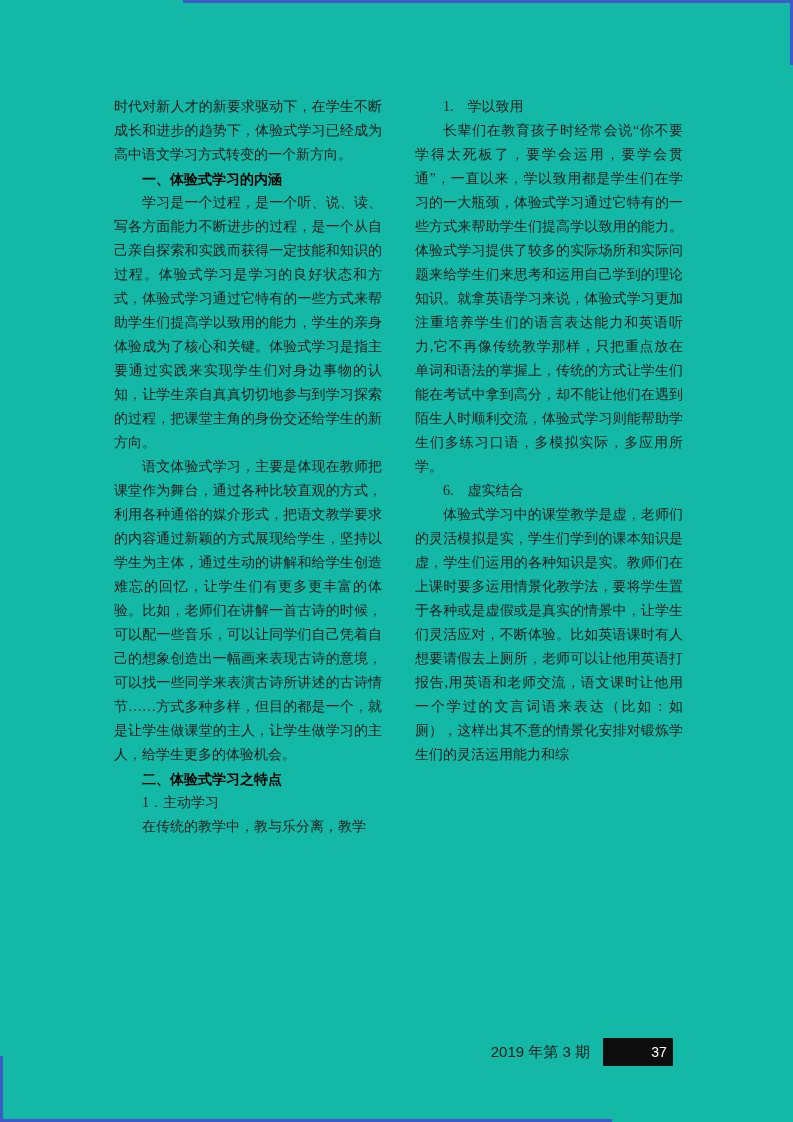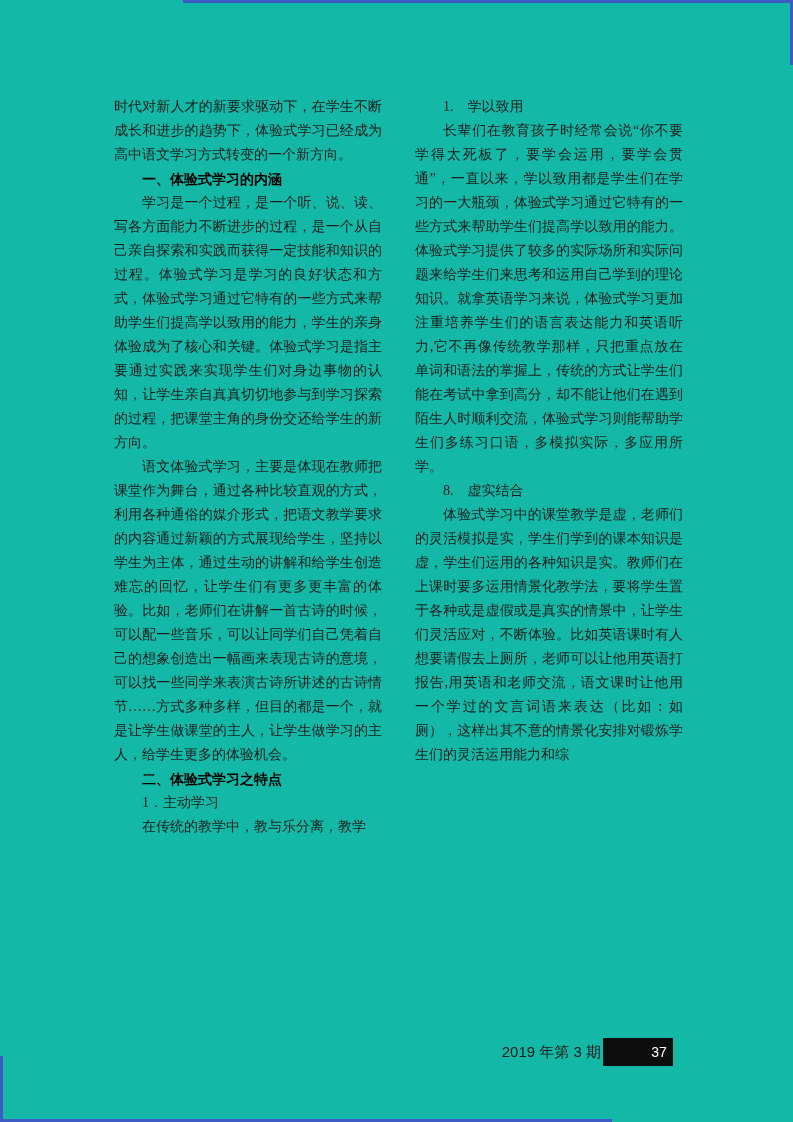--- a/index.html
+++ b/index.html
@@ -50,21 +50,21 @@
     text-indent: 2em;
   }
   .subheading { text-indent: 2em; }
 
   .footer {
     position: absolute;
     top: 1038px;
     right: 120px;
     display: flex;
     align-items: center;
-    gap: 2px;
+    gap: 13px;
   }
   .footer-issue {
     font-family: "Liberation Sans", "DejaVu Sans", sans-serif;
     font-size: 15px;
     color: #1a1a1a;
     white-space: nowrap;
   }
   .page-num-badge {
     width: 28px;
     height: 28px;
@@ -94,21 +94,21 @@
         <p class="heading">一、体验式学习的内涵</p>
         <p class="paragraph">学习是一个过程，是一个听、说、读、写各方面能力不断进步的过程，是一个从自己亲自探索和实践而获得一定技能和知识的过程。体验式学习是学习的良好状态和方式，体验式学习通过它特有的一些方式来帮助学生们提高学以致用的能力，学生的亲身体验成为了核心和关键。体验式学习是指主要通过实践来实现学生们对身边事物的认知，让学生亲自真真切切地参与到学习探索的过程，把课堂主角的身份交还给学生的新方向。</p>
         <p class="paragraph">语文体验式学习，主要是体现在教师把课堂作为舞台，通过各种比较直观的方式，利用各种通俗的媒介形式，把语文教学要求的内容通过新颖的方式展现给学生，坚持以学生为主体，通过生动的讲解和给学生创造难忘的回忆，让学生们有更多更丰富的体验。比如，老师们在讲解一首古诗的时候，可以配一些音乐，可以让同学们自己凭着自己的想象创造出一幅画来表现古诗的意境，可以找一些同学来表演古诗所讲述的古诗情节……方式多种多样，但目的都是一个，就是让学生做课堂的主人，让学生做学习的主人，给学生更多的体验机会。</p>
         <p class="heading">二、体验式学习之特点</p>
         <p class="subheading">1．主动学习</p>
         <p class="paragraph">在传统的教学中，教与乐分离，教学</p>
       </div>
     <div class="col" id="col-right">
         <p class="subheading">1.　学以致用</p>
         <p class="paragraph">长辈们在教育孩子时经常会说“你不要学得太死板了，要学会运用，要学会贯通”，一直以来，学以致用都是学生们在学习的一大瓶颈，体验式学习通过它特有的一些方式来帮助学生们提高学以致用的能力。体验式学习提供了较多的实际场所和实际问题来给学生们来思考和运用自己学到的理论知识。就拿英语学习来说，体验式学习更加注重培养学生们的语言表达能力和英语听力,它不再像传统教学那样，只把重点放在单词和语法的掌握上，传统的方式让学生们能在考试中拿到高分，却不能让他们在遇到陌生人时顺利交流，体验式学习则能帮助学生们多练习口语，多模拟实际，多应用所学。</p>
-        <p class="subheading">8.　虚实结合</p>
+        <p class="subheading">6.　虚实结合</p>
         <p class="paragraph">体验式学习中的课堂教学是虚，老师们的灵活模拟是实，学生们学到的课本知识是虚，学生们运用的各种知识是实。教师们在上课时要多运用情景化教学法，要将学生置于各种或是虚假或是真实的情景中，让学生们灵活应对，不断体验。比如英语课时有人想要请假去上厕所，老师可以让他用英语打报告,用英语和老师交流，语文课时让他用一个学过的文言词语来表达（比如：如厕），这样出其不意的情景化安排对锻炼学生们的灵活运用能力和综</p>
       </div>
   </div>
 
   <div class="footer">
     <span class="footer-issue">2019 年第 3 期</span>
     <span class="page-num-badge">37</span>
   </div>
 
 </div>

